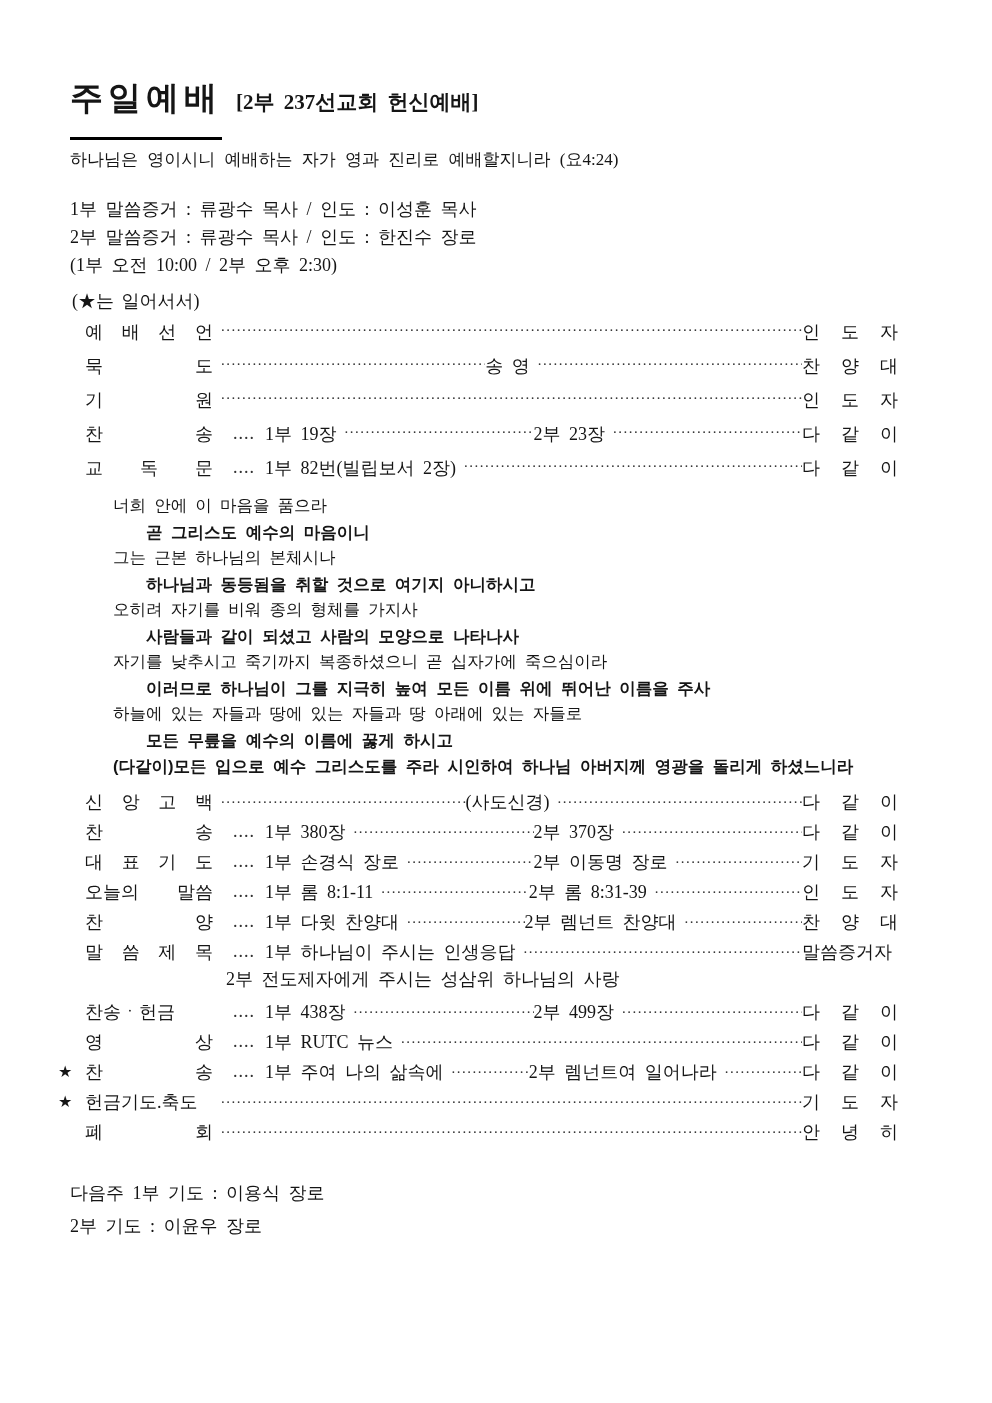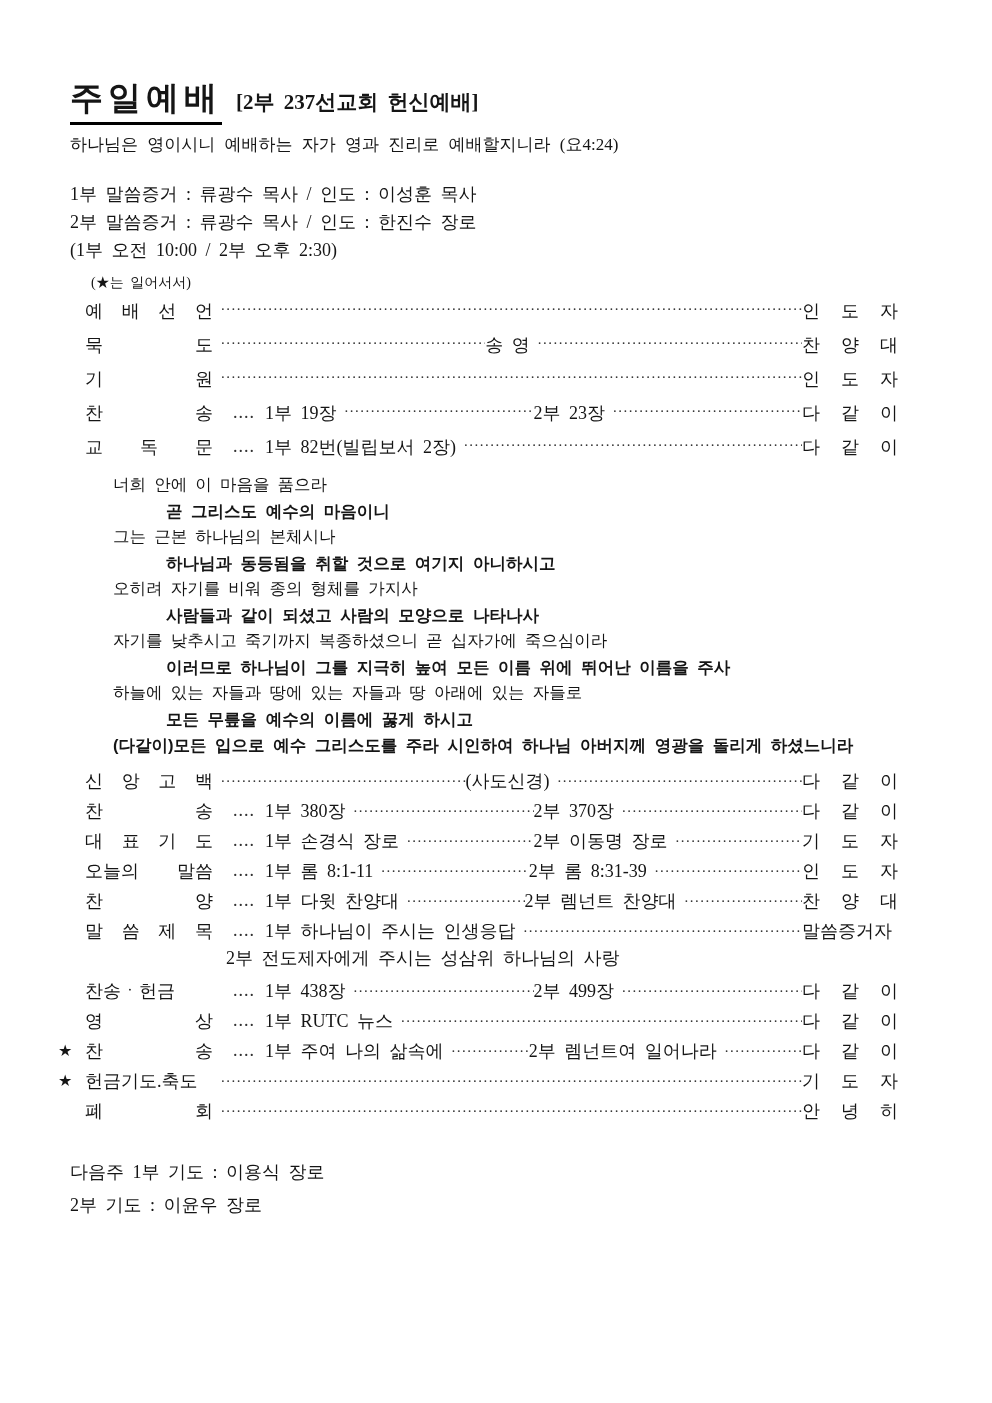--- a/index.html
+++ b/index.html
@@ -6,28 +6,28 @@
   body{
     width:992px;height:1403px;overflow:hidden;
     font-family:"Liberation Serif","DejaVu Serif",serif;
     color:#151515;
   }
   .page{padding:80px 64px 0 70px;}
 
   .title-line{display:flex;align-items:baseline;}
   .title{
     font-size:33px;font-weight:bold;letter-spacing:5px;
-    border-bottom:3px solid #000;padding-bottom:4px;line-height:1.15;
+    border-bottom:3px solid #000;padding-bottom:19px;line-height:1.15;
     white-space:nowrap;
   }
   .title-suffix{font-size:21px;font-weight:bold;margin-left:14px;word-spacing:4px;white-space:nowrap;}
   .verse{font-size:17px;margin-top:8px;word-spacing:5px;}
 
   .leaders{margin-top:24px;text-align:left;font-size:18px;line-height:28px;word-spacing:4px;}
-  .stand-note{margin-top:10px;margin-left:21px;font-size:14px;word-spacing:3px;}
+  .stand-note{margin-top:10px;margin-left:2px;font-size:18px;word-spacing:3px;}
 
   .order{margin-left:-12px;}
   .order-top{margin-top:2px;}
   .order-bottom{margin-top:8px;}
   .row{display:flex;align-items:center;height:34px;font-size:18px;}
   .order-bottom .row{height:30px;}
   .star{flex:0 0 27px;width:27px;font-size:16px;}
   .lbl{
     flex:0 0 128px;width:128px;
     text-align:justify;text-align-last:justify;
@@ -48,21 +48,21 @@
     text-align:justify;text-align-last:justify;white-space:nowrap;
   }
   .row-cont{height:30px;font-size:18px;padding-left:168px;word-spacing:4px;}
 
   .reading{margin:8px 0 2px 0;}
   .rline{font-size:16.5px;line-height:26px;margin-left:43px;word-spacing:4px;white-space:nowrap;}
   .rline.bold{
     font-family:"Liberation Sans","DejaVu Sans",sans-serif;
     font-weight:700;font-size:16.5px;
   }
-  .rline.deep{margin-left:96px;}
+  .rline.deep{margin-left:76px;}
 
   .footer{margin-top:30px;text-align:left;font-size:18px;line-height:33px;word-spacing:4px;}
   .footer .f2{padding-right:18px;}
 </style>
 </head>
 <body>
 
 <div class="page">
 
   <div class="title-line">

